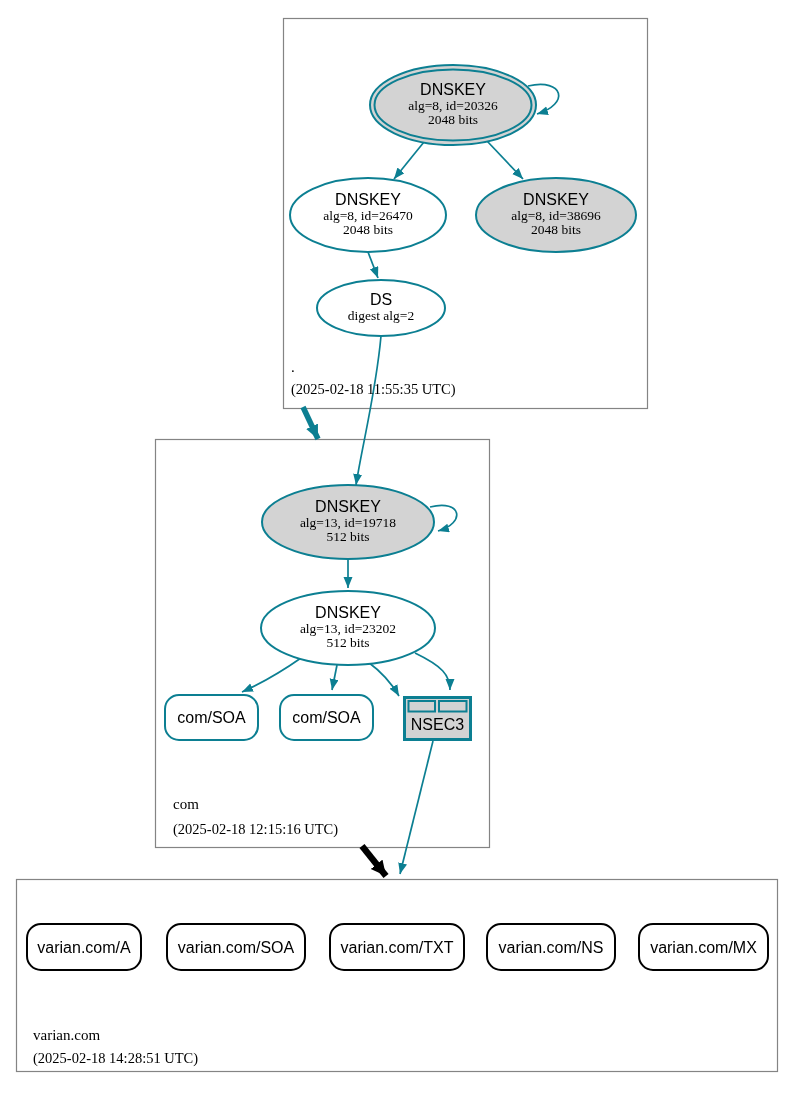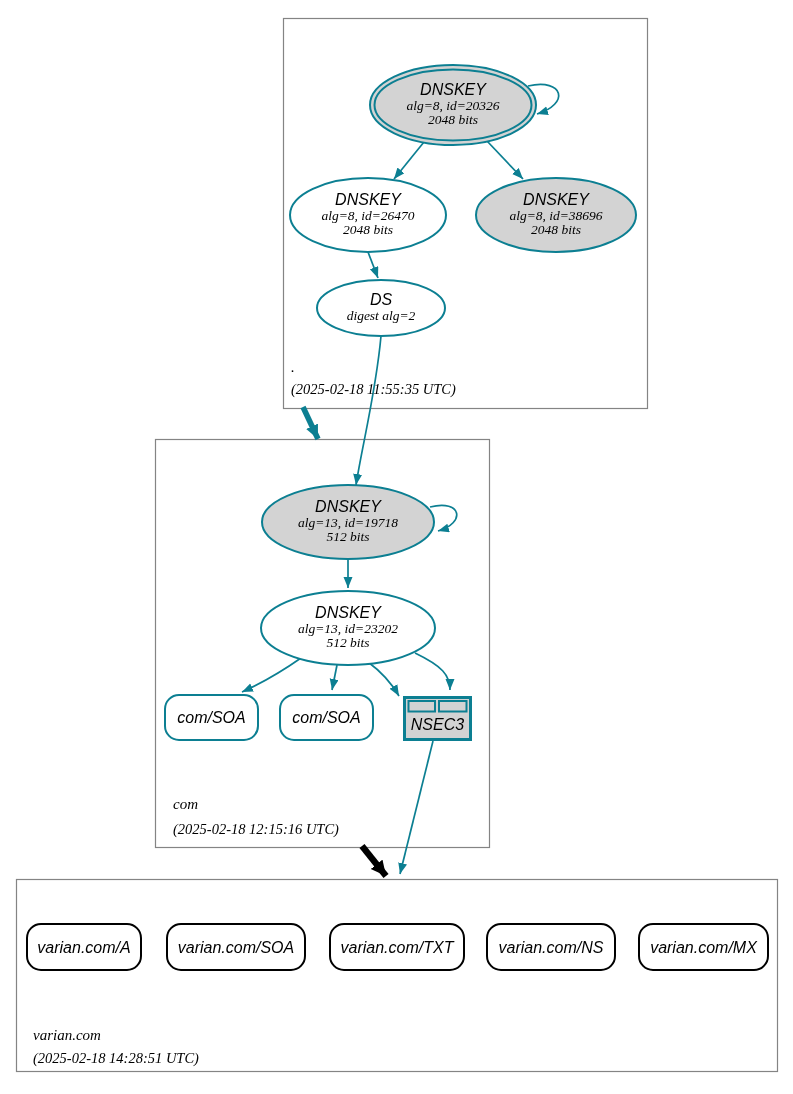--- a/index.html
+++ b/index.html
@@ -6,21 +6,21 @@
     --secure-edge: #0c7f92;
     --insecure-edge: #000000;
     --node-fill-gray: #d3d3d3;
     --cluster-border: #848484;
   }
   html, body {
     margin: 0;
     padding: 0;
     background: #ffffff;
   }
-  .canvas-wrap { width: 793px; height: 1094px; position: relative; font-style: italic; }
+  .canvas-wrap { width: 793px; height: 1094px; position: relative; }
 
   svg text {
     font-family: "Liberation Sans", sans-serif;
     fill: #000000;
   }
   .node-title   { font-size: 16px; text-anchor: middle; }
   .node-meta    { font-family: "Liberation Serif", serif; font-size: 13.5px; text-anchor: middle; }
   .rrset-label  { font-size: 16px; text-anchor: middle; }
   .zone-label   { font-family: "Liberation Serif", serif; font-size: 15px; text-anchor: start; }
   .zone-ts      { font-family: "Liberation Serif", serif; font-size: 14.5px; text-anchor: start; }

